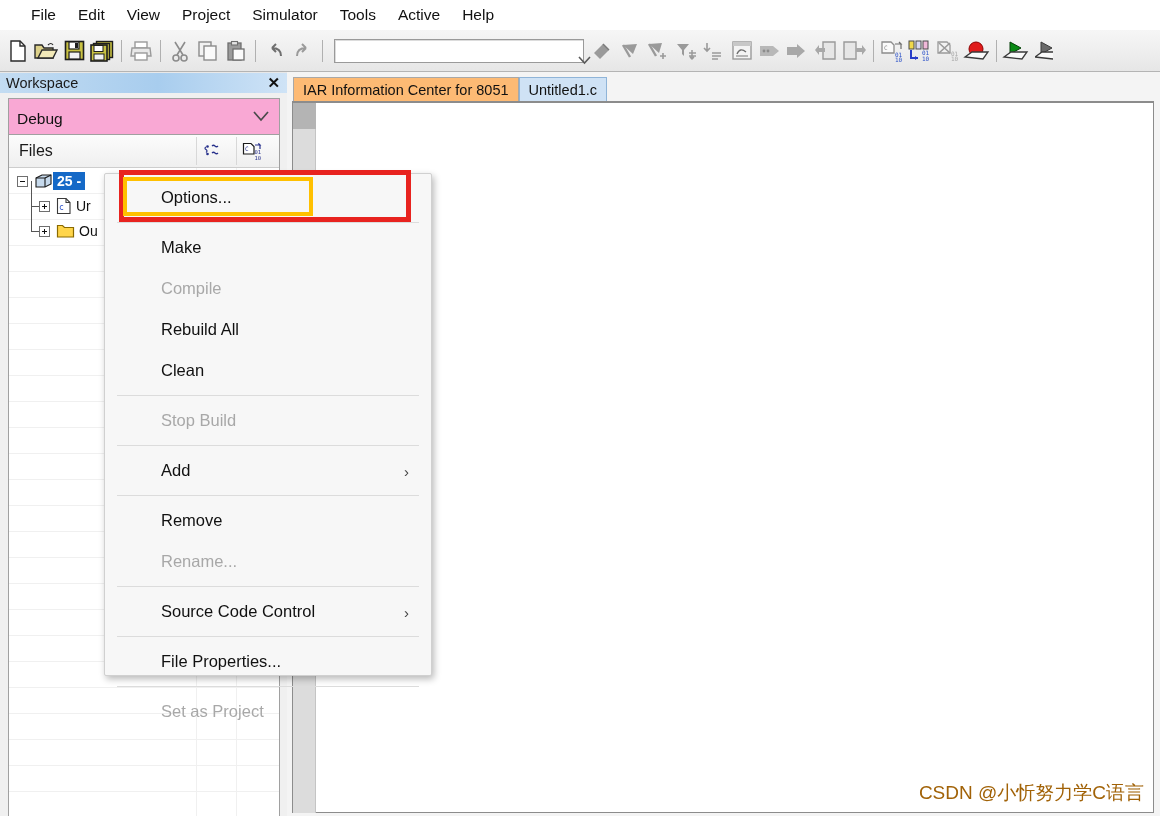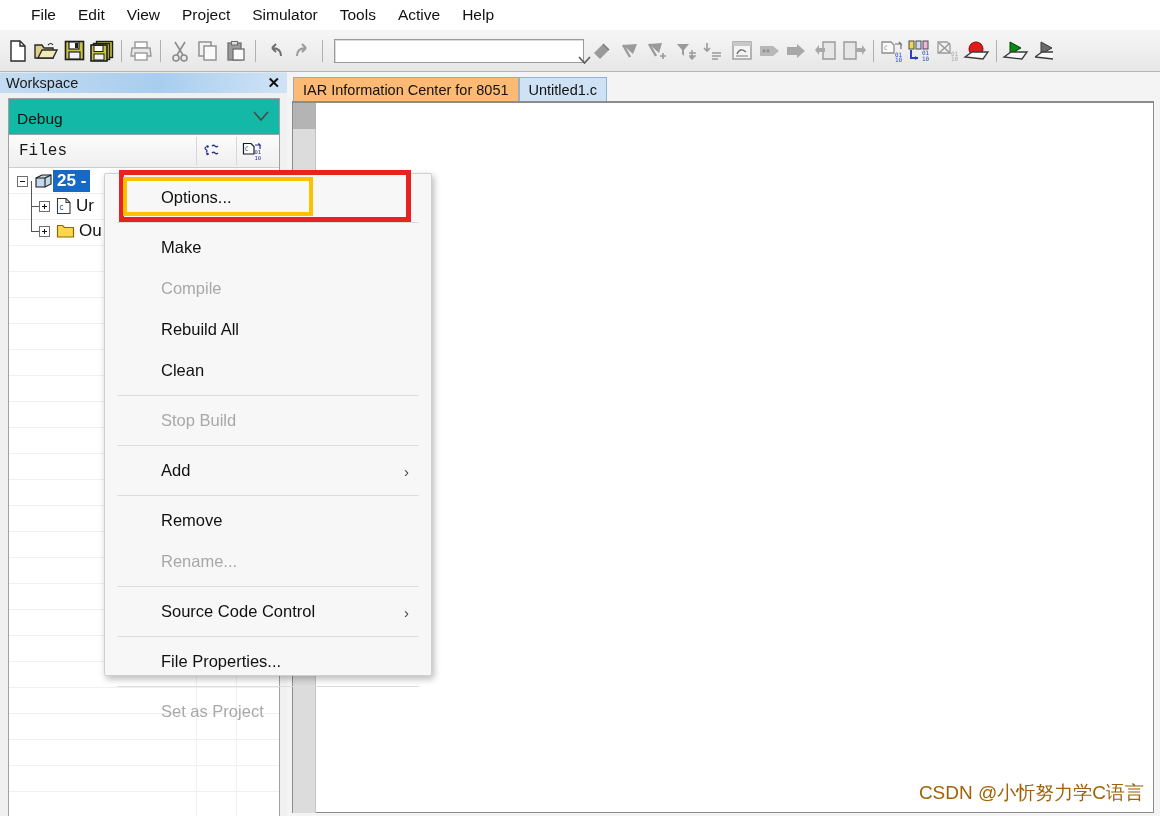--- a/index.html
+++ b/index.html
@@ -94,21 +94,21 @@
   }
   .ws-close {
     position: absolute; right: 7px; top: 2px;
     font-size: 15px; font-weight: bold;
     color: #111; cursor: default;
     line-height: 16px;
   }
   .ws-combo-wrap {
     position: absolute; left: 8px; top: 26px;
     width: 272px; height: 42px;
-    background: #14b8a6;
+    background: #f9a8d4;
     border: 1px solid #a0a0a0;
     box-sizing: border-box;
     display: flex; align-items: center;
   }
   .ws-combo-text {
     font-size: 15.5px; color: #111;
     margin-left: 8px;
   }
   .ws-combo-caret {
     position: absolute; right: 10px; top: 9px;
@@ -125,21 +125,20 @@
   .ws-header {
     position: relative;
     height: 32px;
     background: linear-gradient(to bottom,#fcfcfc,#efefef);
     border-bottom: 1px solid #cdcdcd;
     display: flex; align-items: center;
   }
   .ws-header-label {
     font-size: 16px; color: #1a1a1a;
     margin-left: 10px;
-    font-family: Liberation Mono, monospace;
   }
   .ws-hdr-btn {
     position: absolute; top: 2px;
     width: 30px; height: 28px;
     display: flex; align-items: center; justify-content: center;
     border-left: 1px solid #d8d8d8;
     cursor: default;
   }
   .ws-rows {
     position: relative;
@@ -180,21 +179,21 @@
     left: 4px; top: 2px; width: 1px; height: 5px; background: #111;
   }
   .tree-line-v {
     position: absolute; width: 1px; background: #555;
   }
   .tree-line-h {
     position: absolute; height: 1px; background: #555;
   }
   .node-label {
     padding: 1px 4px;
-    font-size: 17px;
+    font-size: 14px;
   }
   .node-label.selected {
     background: #1569c7; color: #ffffff;
     font-weight: bold;
   }
 
   
   .editor-area {
     position: absolute; left: 287px; top: 72px;
     width: 873px; height: 744px;

